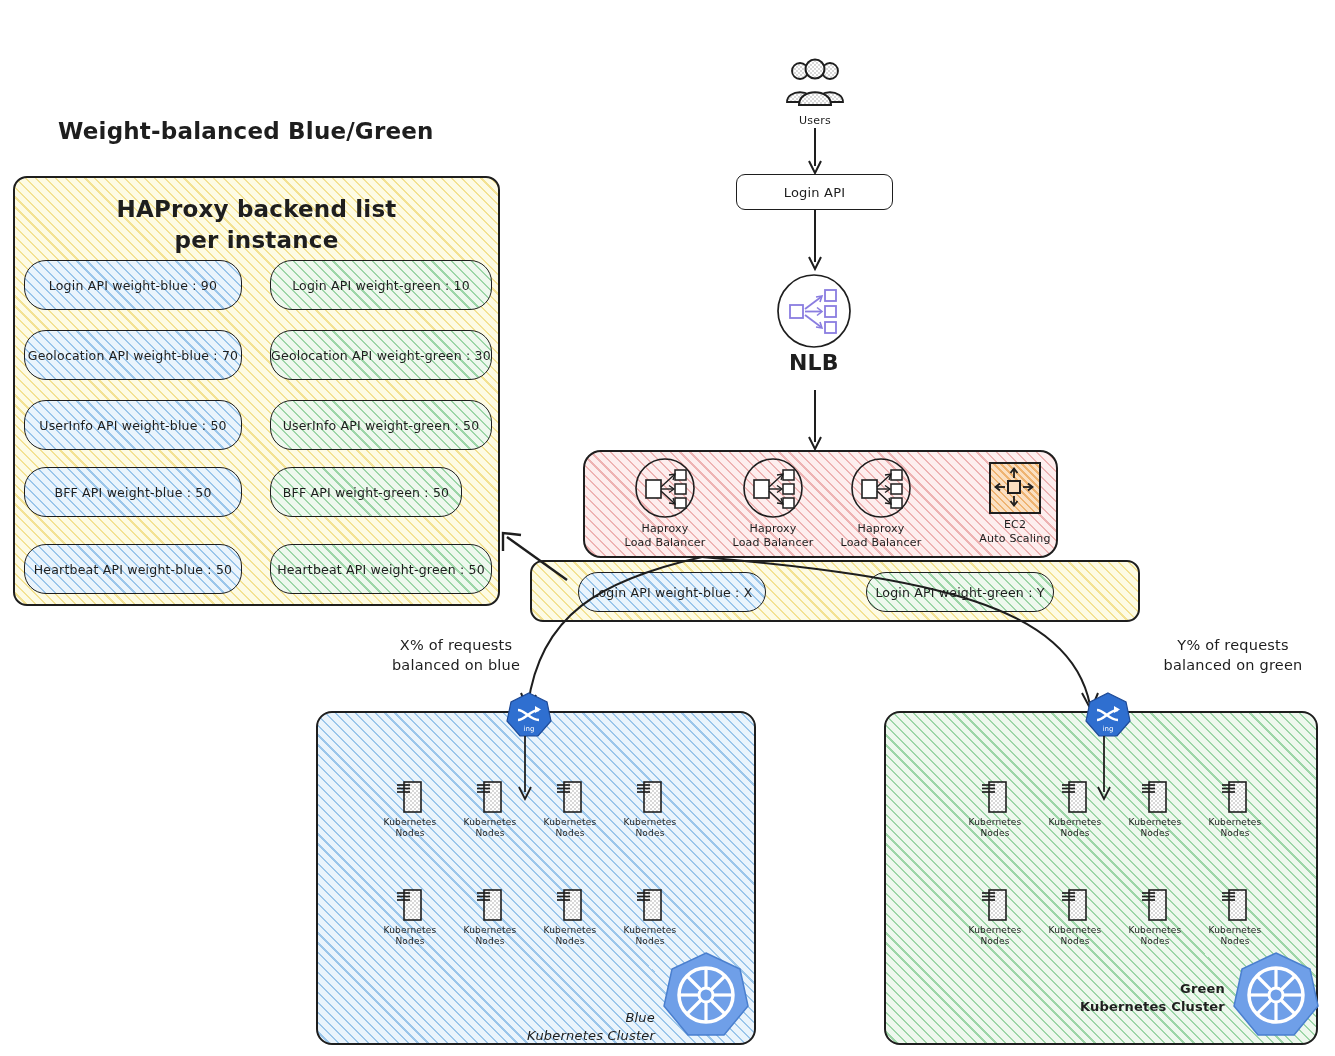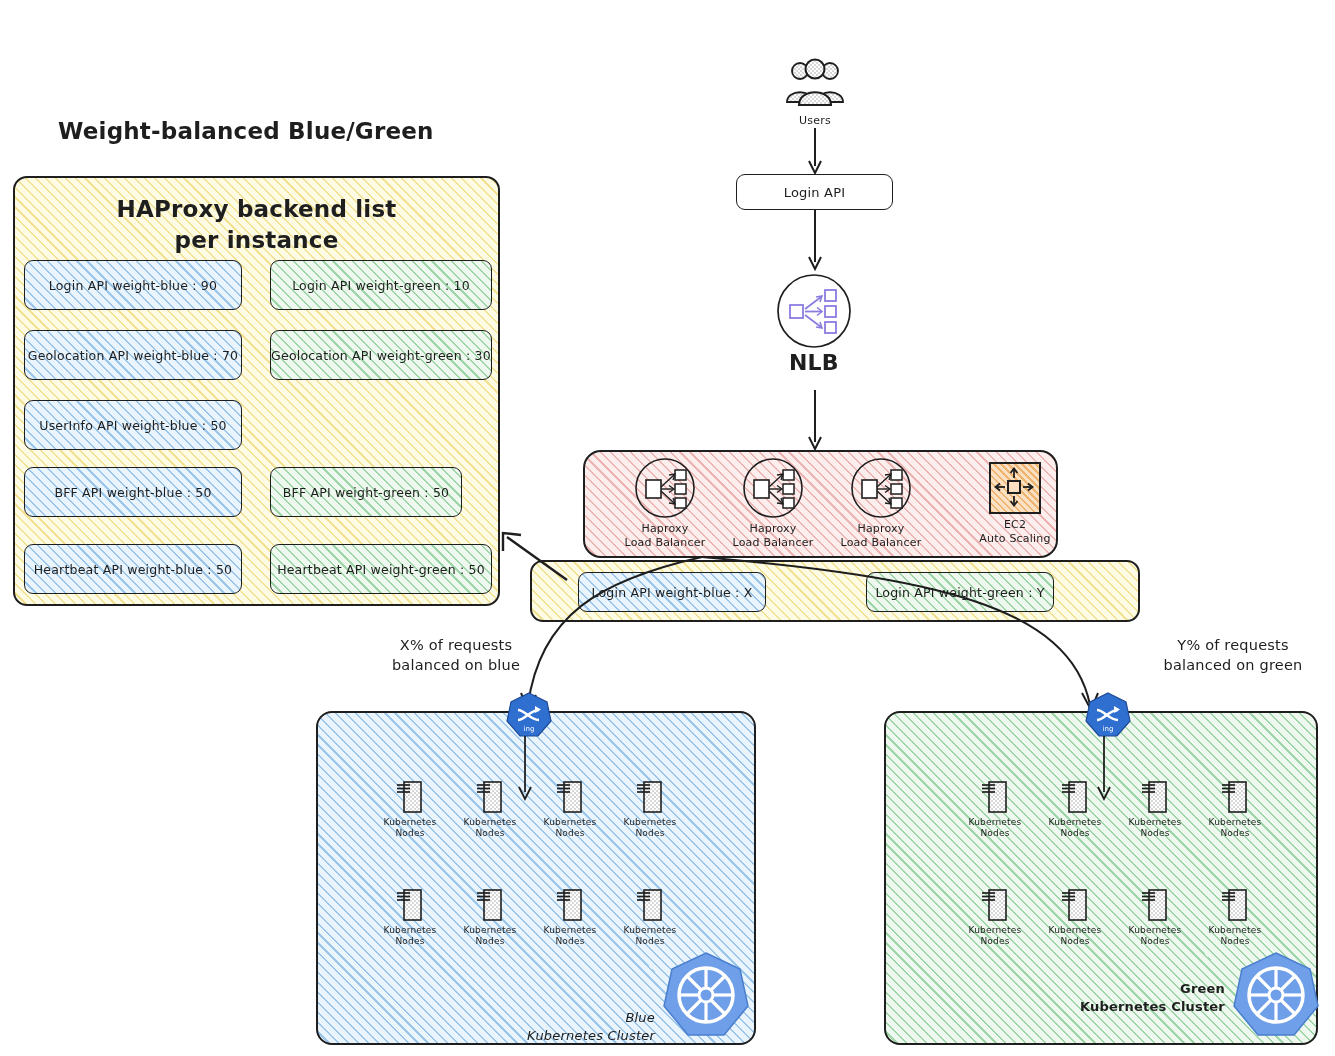--- a/index.html
+++ b/index.html
@@ -43,21 +43,21 @@
       rgba(230,150,60,.6) 0 1.8px, rgba(0,0,0,0) 1.8px 5px);
   }
 
   
   .panel {
     border: 2.2px solid #1e1e1e;
     border-radius: 14px;
   }
   .chip {
     border: 1.8px solid #1e1e1e;
-    border-radius: 9px;
+    border-radius: 22px;
     display: flex; align-items: center; justify-content: center;
     text-align: center;
   }
 
   
   .hand {
     font-family: "DejaVu Sans", sans-serif;
     color: #1e1e1e;
     letter-spacing: .2px;
   }
@@ -102,20 +102,23 @@
   </div>
   <div class="abs chip hatch-blue" style="left:24px; top:544px; width:218px; height:50px;">
     <span class="hand chip-text">Heartbeat API weight-blue : 50</span>
   </div>
 
   <div class="abs chip hatch-green" style="left:270px; top:260px; width:222px; height:50px;">
     <span class="hand chip-text">Login API weight-green : 10</span>
   </div>
   <div class="abs chip hatch-green" style="left:270px; top:330px; width:222px; height:50px;">
     <span class="hand chip-text">Geolocation API weight-green : 30</span>
+  </div>
+  <div class="abs chip hatch-green" style="left:270px; top:400px; width:222px; height:50px;">
+    <span class="hand chip-text">UserInfo API weight-green : 50</span>
   </div>
   <div class="abs chip hatch-green" style="left:270px; top:467px; width:192px; height:50px;">
     <span class="hand chip-text">BFF API weight-green : 50</span>
   </div>
   <div class="abs chip hatch-green" style="left:270px; top:544px; width:222px; height:50px;">
     <span class="hand chip-text">Heartbeat API weight-green : 50</span>
   </div>
 
   <div class="abs" style="left:780px; top:58px; width:70px;">
     <svg width="70" height="52" viewBox="0 0 70 52">

